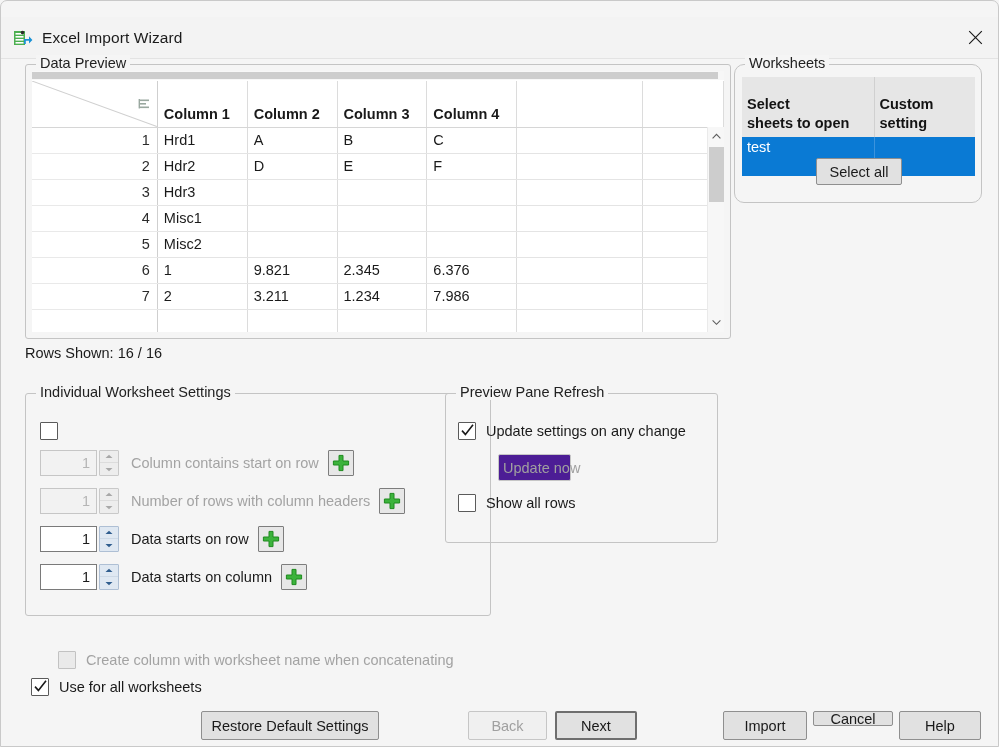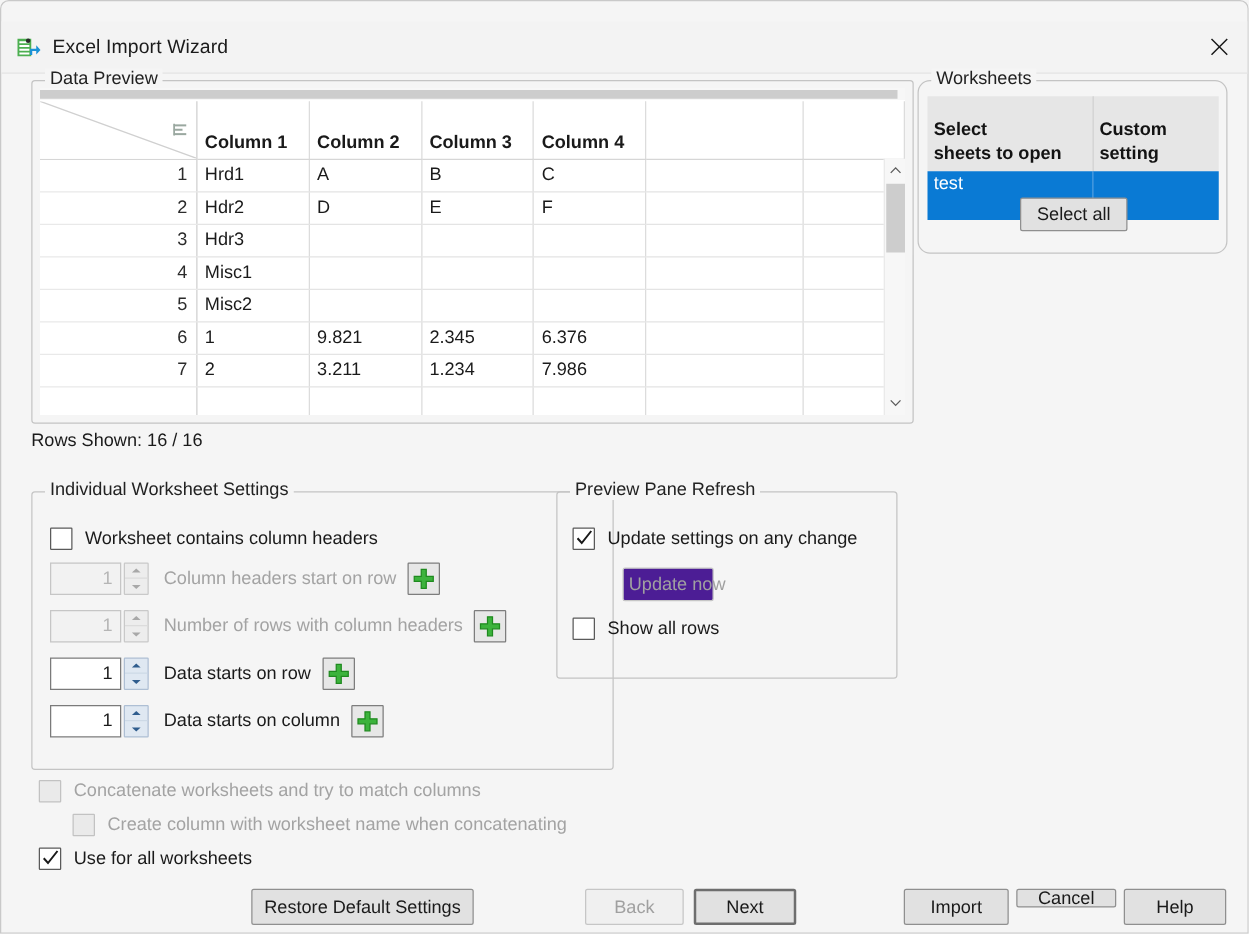--- a/index.html
+++ b/index.html
@@ -513,40 +513,39 @@
     </table>
 
     <div class="btn" id="select-all-btn">Select all</div>
   </div>
 
   <div class="group" id="grp-iws">
     <span class="group-title">Individual Worksheet Settings</span>
 
     <div class="chk-row" style="left:14px; top:28px;">
       <span class="checkbox"></span>
-      <span class="chk-label">Worksheet contains column headers</span>
     </div>
 
     <div class="spin-row" style="left:14px; top:56px;">
       <span class="spin dis">
         <span class="field">1</span>
         <span class="arrows">
           <span class="ab top">
               <svg width="8" height="5" viewBox="0 0 8 5">
                 <path d="M0.5 4 L4 0.8 L7.5 4 Z" fill="#a8a8a8"></path>
               </svg>
             </span>
           <span class="ab bot">
               <svg width="8" height="5" viewBox="0 0 8 5">
                 <path d="M0.5 1 L4 4.2 L7.5 1 Z" fill="#a8a8a8"></path>
               </svg>
             </span>
         </span>
       </span>
-      <span class="spin-label dis">Column headers start on row</span>
+      <span class="spin-label dis">Column contains start on row</span>
       <span class="plusbtn">
         <svg width="18" height="18" viewBox="0 0 18 18">
           <path d="M7 1.4 H11 V7 H16.6 V11 H11 V16.6 H7 V11 H1.4 V7 H7 Z" fill="#3cb33c" stroke="#1f8a1f" stroke-width="1"></path>
         </svg>
       </span>
     </div>
 
     <div class="spin-row" style="left:14px; top:94px;">
       <span class="spin dis">
         <span class="field">1</span>
@@ -633,24 +632,20 @@
     </div>
 
     <div class="btn disabled" id="update-now-btn">Update now</div>
 
     <div class="chk-row" style="left:12px; top:100px;">
       <span class="checkbox"></span>
       <span class="chk-label">Show all rows</span>
     </div>
   </div>
 
-  <div class="chk-row" id="chk-concat">
-    <span class="checkbox dis"></span>
-    <span class="chk-label dis">Concatenate worksheets and try to match columns</span>
-  </div>
 
   <div class="chk-row" id="chk-createcol">
     <span class="checkbox dis"></span>
     <span class="chk-label dis">Create column with worksheet name when concatenating</span>
   </div>
 
   <div class="chk-row" id="chk-useall">
     <span class="checkbox">
       <svg class="tick" viewBox="0 0 13 15">
           <path d="M1 7.6 L4.4 11.4 L12 1.8" stroke="#1a1a1a" stroke-width="1.6" fill="none"></path>

